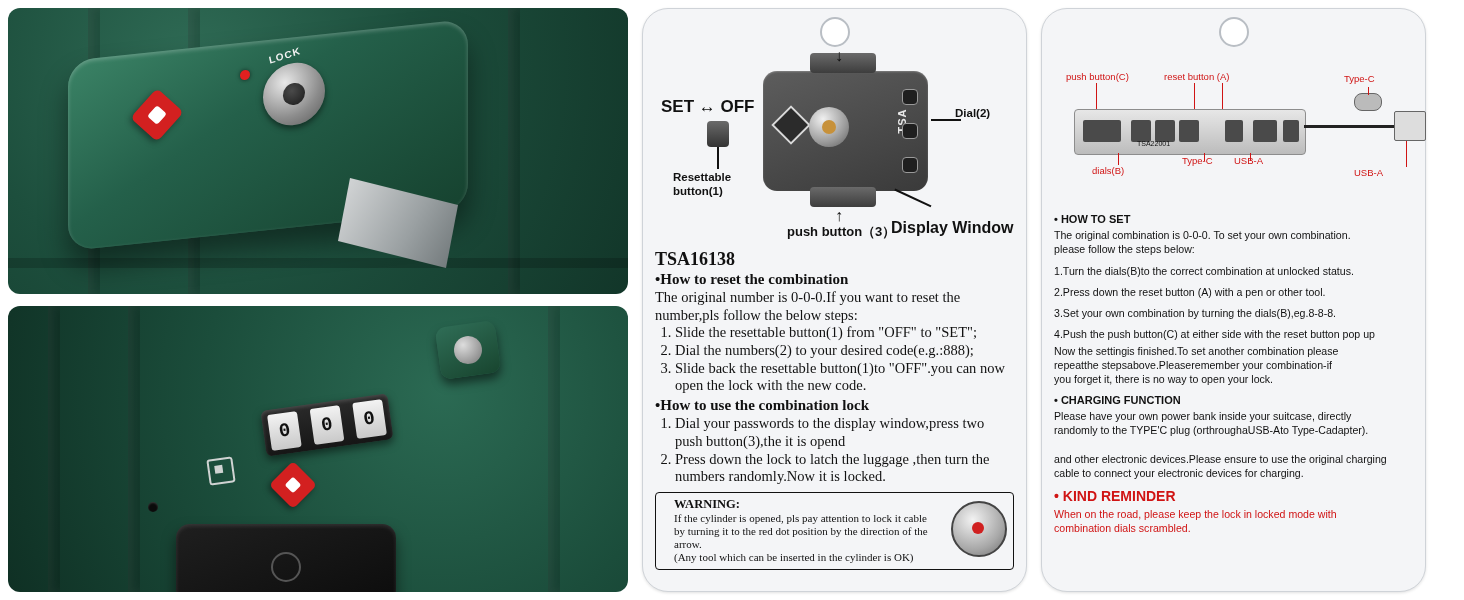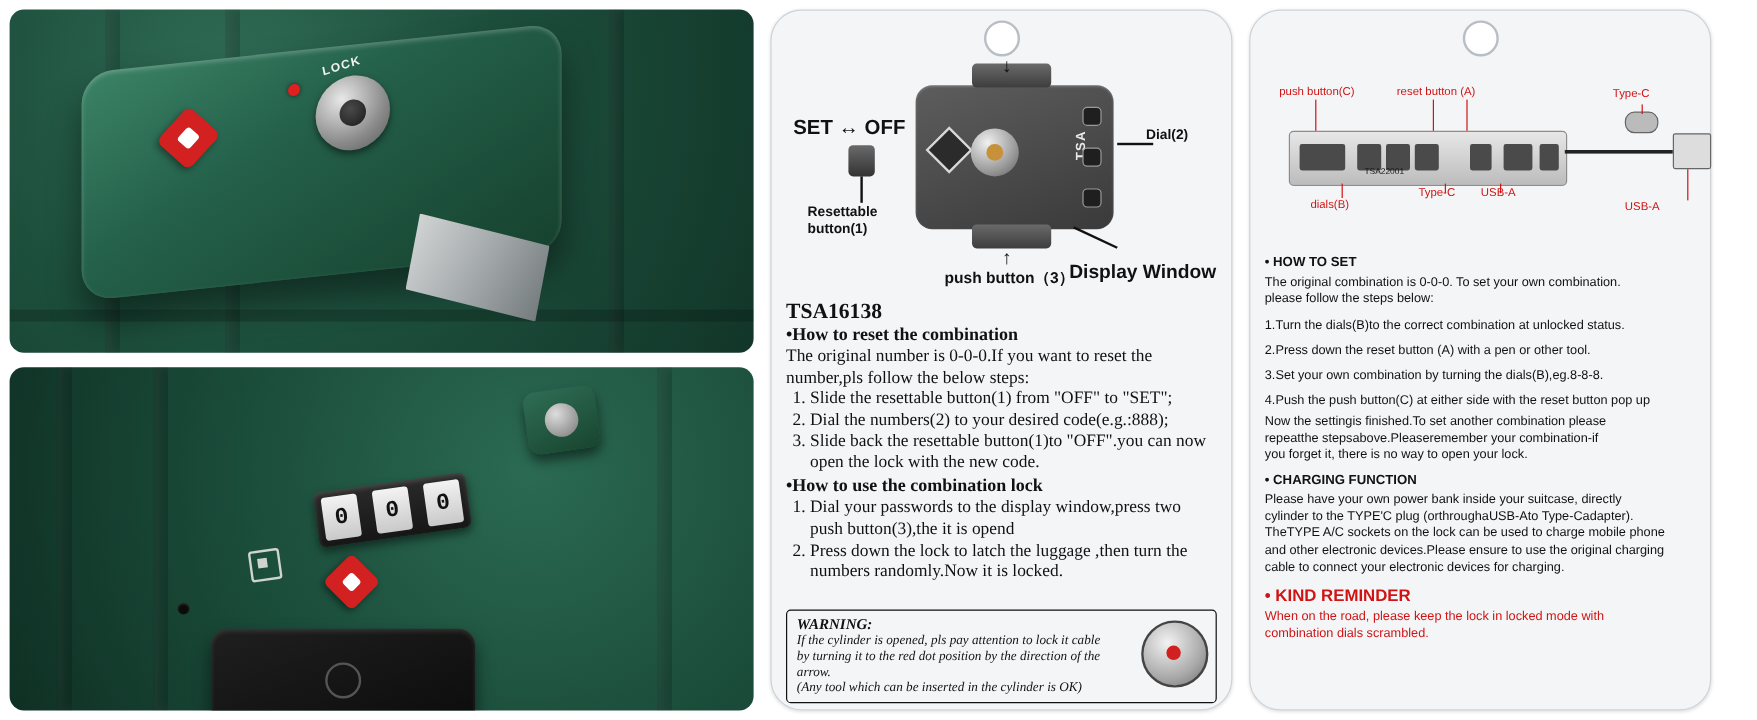--- a/index.html
+++ b/index.html
@@ -159,21 +159,21 @@
   }
   .lbl{position:absolute;font-size:11.5px;color:#111;line-height:1.15;}
   .lead{position:absolute;background:#111;}
 
   .card-title{font-family:"Liberation Serif",serif;font-weight:bold;font-size:18px;color:#111;margin:2px 0 1px;}
   .h-bullet{font-family:"Liberation Serif",serif;font-weight:bold;font-size:15px;color:#111;margin:1px 0 1px;}
   .body-t{font-family:"Liberation Serif",serif;font-size:14.5px;color:#111;line-height:1.22;margin:0;}
   ol.steps{margin:0 0 2px 0;padding-left:20px;font-family:"Liberation Serif",serif;font-size:14.5px;line-height:1.22;color:#111;}
   ol.steps li{margin:0;}
   .warning-box{
-    margin-top:22px;border:1.5px solid #111;border-radius:4px;padding:4px 8px;position:relative;min-height:62px;font-style:italic;
+    margin-top:6px;border:1.5px solid #111;border-radius:4px;padding:4px 18px;position:relative;min-height:62px;
   }
   .warning-title{font-family:"Liberation Serif",serif;font-weight:bold;font-size:12.5px;color:#111;}
   .warning-text{font-family:"Liberation Serif",serif;font-size:11px;line-height:1.2;color:#111;width:255px;}
   .warn-cyl{
     position:absolute;right:6px;top:8px;width:52px;height:52px;border-radius:50%;
     background:radial-gradient(circle at 38% 32%,#f2f2f2,#a8a8a8 62%,#6e6e6e);
     border:2px solid #444;
   }
   .warn-cyl:after{content:"";position:absolute;left:19px;top:19px;width:12px;height:12px;border-radius:50%;background:#d02020;}
 
@@ -350,22 +350,22 @@
       <p class="rc-p" style="margin-bottom:2px;">4.Push the push button(C) at either side with the reset button pop up</p>
       <p class="rc-p">
         <span>Now the settingis finished.To set another combination please</span><br>
         <span>repeatthe stepsabove.Pleaseremember your combination-if</span><br>
         <span>you forget it, there is no way to open your lock.</span>
       </p>
 
       <div class="rc-h">• CHARGING FUNCTION</div>
       <p class="rc-p">
         <span>Please have your own power bank inside your suitcase, directly</span><br>
-        <span>cylinder to the TYPE'C plug (orthroughaUSB-Ato Type-Cadapter).</span><br>
-        <span>TheTYPE A/C sockets on the lock can be used to charge mobile phone</span><br>
+        <span>randomly to the TYPE'C plug (orthroughaUSB-Ato Type-Cadapter).</span><br>
+        <br>
         <span>and other electronic devices.Please ensure to use the original charging</span><br>
         <span>cable to connect your electronic devices for charging.</span>
       </p>
 
       <div class="rc-h-red">• KIND REMINDER</div>
       <p class="rc-p-red">
         <span>When on the road, please keep the lock in locked mode with</span><br>
         <span>combination dials scrambled.</span>
       </p>
 

